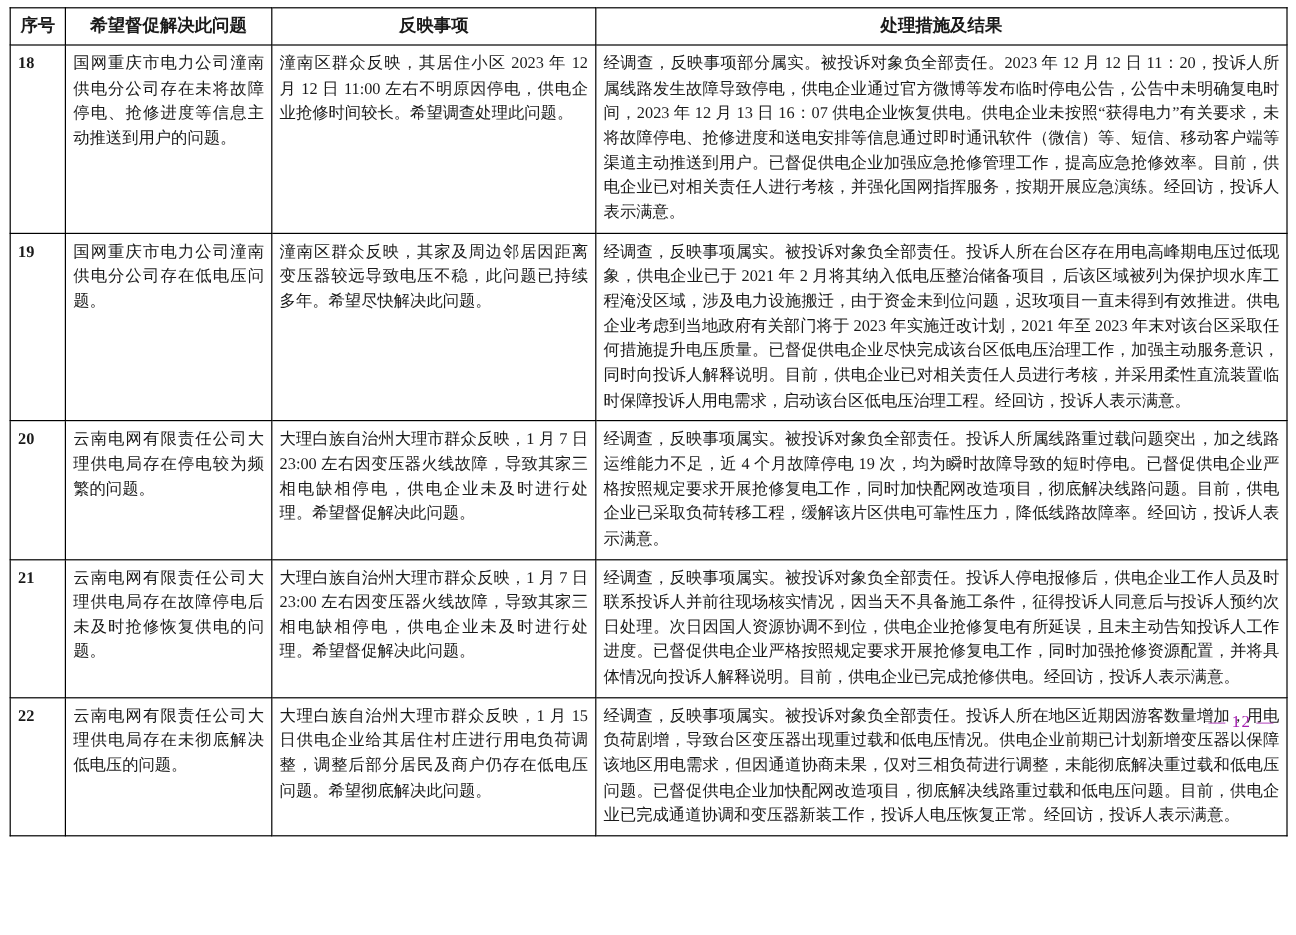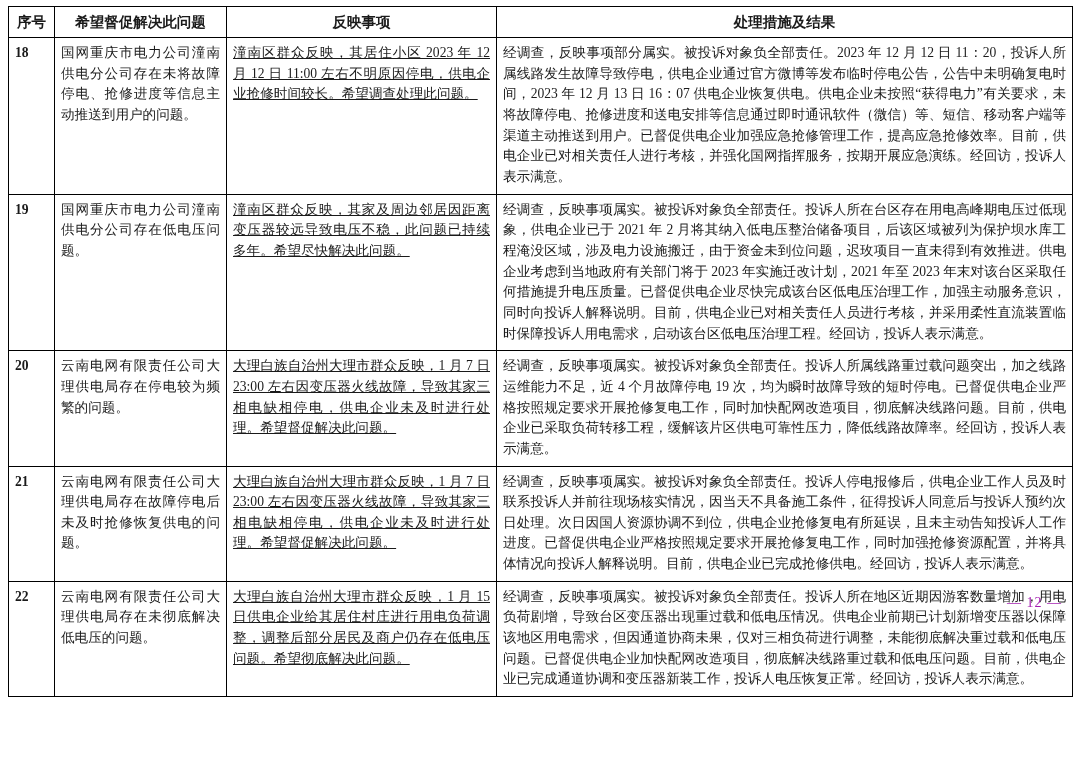--- a/index.html
+++ b/index.html
@@ -56,21 +56,20 @@
     text-align: center;
     vertical-align: middle;
     font-size: 14.5px;
     font-weight: bold;
   }
   td.unit {
     vertical-align: middle;
   }
   td.issue {
     vertical-align: middle;
-    text-decoration: underline;
   }
   td.action {
     vertical-align: top;
   }
   .footer {
     position: absolute;
     right: 18px;
     bottom: 10px;
     font-size: 14px;
     letter-spacing: 1px;

